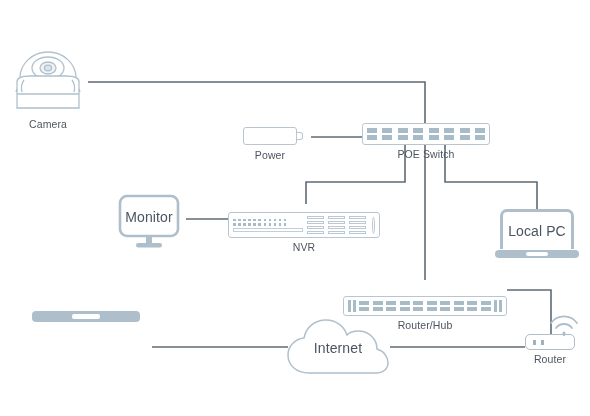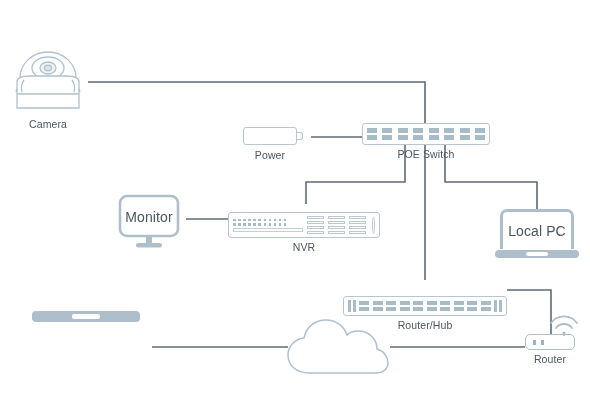--- a/index.html
+++ b/index.html
@@ -398,20 +398,21 @@
   <div class="node" id="computer">
     <div class="laptop-base">
       <div class="laptop-notch"></div>
     </div>
   </div>
 
   <div class="node" id="internet">
     <svg width="106" height="62" viewBox="0 0 106 62">
       <path d="M24,57 C11,57 3,49 3,39 C3,30 10,23 19,22 C21,11 30,4 41,4 C51,4 59,10 62,19 C65,16 69,15 73,15 C84,15 92,23 92,33 C99,35 103,41 103,47 C103,53 98,57 91,57 Z" fill="#ffffff" stroke="#b0c0cc" stroke-width="1.5"></path>
     </svg>
+    <div class="inner-label" style="position:absolute; left:0; top:24px; width:106px; text-align:center;">Internet</div>
   </div>
 
   <div class="node" id="modem">
     <svg width="42" height="26" viewBox="0 0 42 26" style="position:absolute; left:18px; top:-24px;">
       <g fill="none" stroke="#aebecb" stroke-width="1.8" stroke-linecap="round">
         <path d="M8,13 A16,16 0 0 1 34,13"></path>
         <path d="M13,18 A10,10 0 0 1 29,18"></path>
         <circle cx="21" cy="23" r="1.6" fill="#aebecb" stroke="none"></circle>
         <path d="M21,24 L21,28" stroke-width="2"></path>
       </g>

